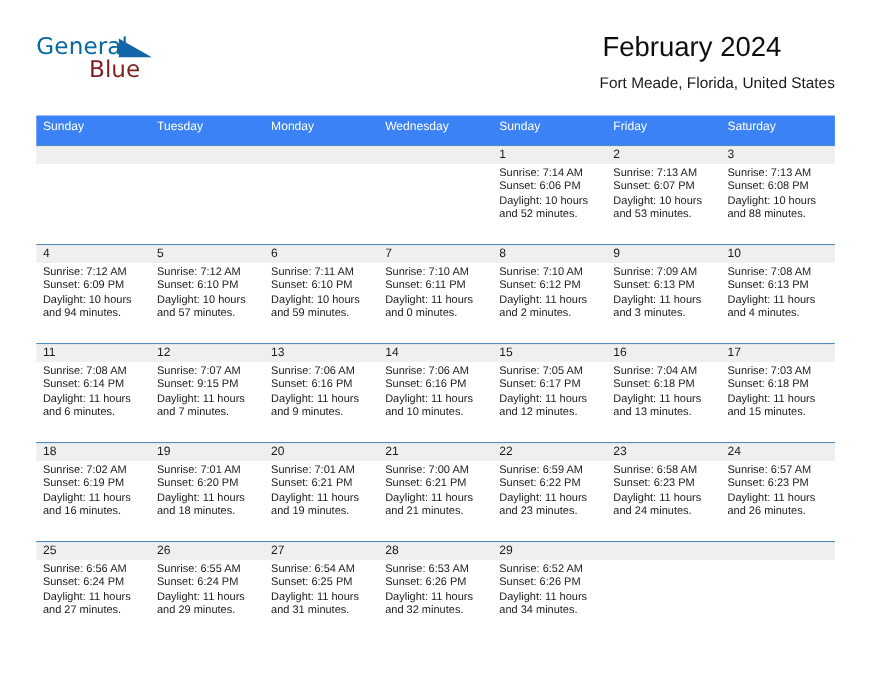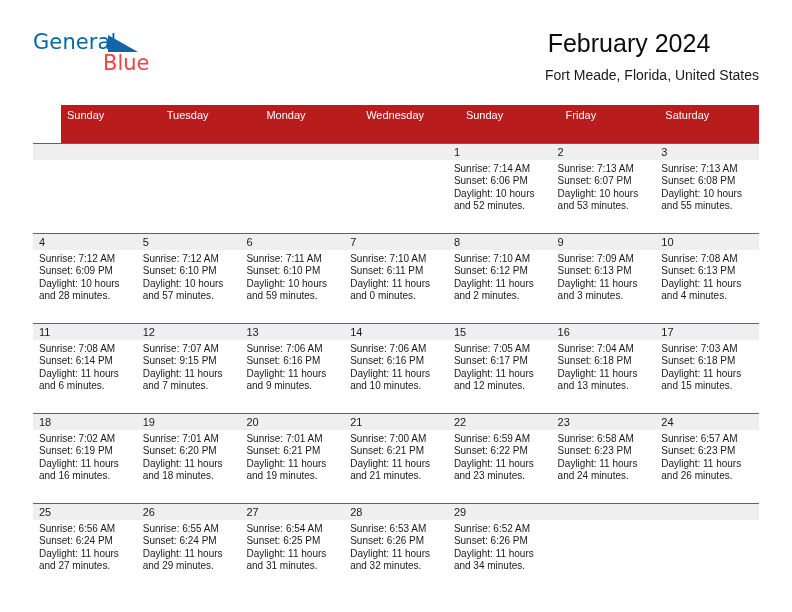--- a/index.html
+++ b/index.html
@@ -41,24 +41,24 @@
     left: 0;
     top: 0;
     font-size: 21px;
     color: #0369a1;
     letter-spacing: 0.1px;
     line-height: 1;
     font-family: "DejaVu Sans", sans-serif;
   }
   .brand-blue {
     position: absolute;
-    left: 70px;
+    left: 48px;
     top: 21px;
     font-size: 21px;
-    color: #ef4444;
+    color: #7f1d1d;
     line-height: 1;
     font-family: "DejaVu Sans", sans-serif;
   }
   .brand-tri {
     position: absolute;
     left: 75px;
     top: 3px;
     width: 0;
     height: 0;
     border-left: 30px solid #1464aa;
@@ -89,23 +89,22 @@
 
   
   .calendar {
     position: absolute;
     left: 33px;
     top: 105px;
     width: 726px;
   }
   .weekdays {
     display: flex;
-    background: #b91c1c;
-    height: 38px;
-    margin-left: 28px;
+    background: #3b82f6;
+    height: 27px;
   }
   .weekday {
     flex: 1 1 0;
     color: #ffffff;
     font-size: 11px;
     line-height: 21px;
     padding-left: 6px;
     box-sizing: border-box;
     white-space: nowrap;
     overflow: hidden;
@@ -250,36 +249,36 @@
             <div>Daylight: 10 hours</div>
             <div>and 53 minutes.</div>
           </div>
         </div>
         <div class="daycell">
           <div class="daynum">3</div>
           <div class="details">
             <div>Sunrise: 7:13 AM</div>
             <div>Sunset: 6:08 PM</div>
             <div>Daylight: 10 hours</div>
-            <div>and 55 minutes.</div>
+            <div>and 88 minutes.</div>
           </div>
         </div>
       </div>
     </div>
 
     <div class="week">
       <div class="week-band"></div>
       <div class="week-inner">
         <div class="daycell">
           <div class="daynum">4</div>
           <div class="details">
             <div>Sunrise: 7:12 AM</div>
             <div>Sunset: 6:09 PM</div>
             <div>Daylight: 10 hours</div>
-            <div>and 28 minutes.</div>
+            <div>and 94 minutes.</div>
           </div>
         </div>
         <div class="daycell">
           <div class="daynum">5</div>
           <div class="details">
             <div>Sunrise: 7:12 AM</div>
             <div>Sunset: 6:10 PM</div>
             <div>Daylight: 10 hours</div>
             <div>and 57 minutes.</div>
           </div>

